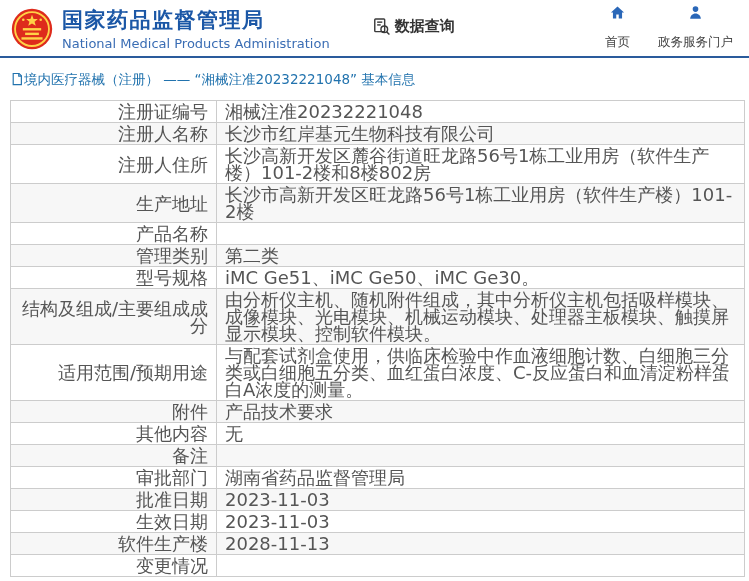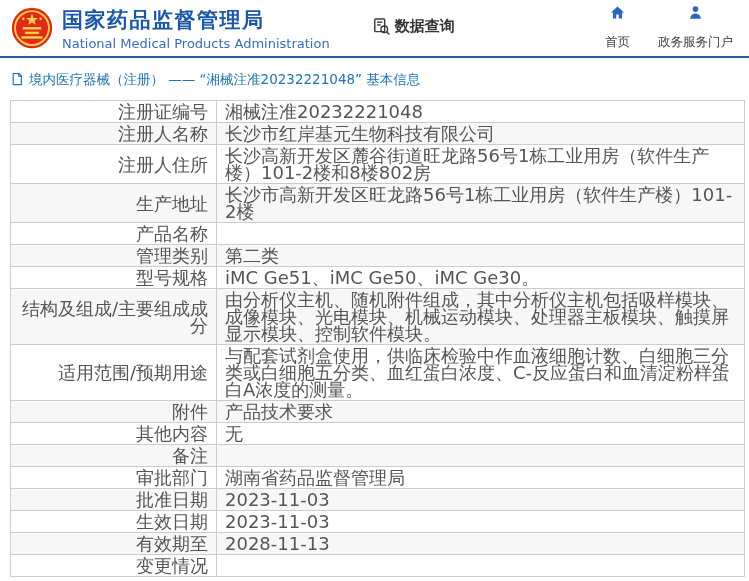--- a/index.html
+++ b/index.html
@@ -7,30 +7,30 @@
     --breadcrumb-blue:#2273ae; --link-blue:#3b8fdd; --nav-icon-blue:#2a67b8;
     --emblem-red:#de2b1c; --emblem-gold:#ffd246; --row-alt-bg:#f7f7f7;
     --border-gray:#cccccc; --text-gray:#555555;
   }
   *{box-sizing:border-box;margin:0;padding:0;}
   body{background:#fff;font-family:"DejaVu Sans","Liberation Sans",sans-serif;}
   .page{width:749px;height:581px;background:#fff;overflow:hidden;position:relative;}
 
   
   .header{display:flex;align-items:center;height:58px;padding:0 10px;border-bottom:2px solid var(--divider-blue);}
-  .brand{display:flex;align-items:flex-start;gap:8px;}
+  .brand{display:flex;align-items:flex-end;gap:8px;}
   .emblem{width:44px;height:44px;flex:0 0 auto;}
   .brand-cn{font-size:21px;font-weight:bold;color:var(--header-blue);letter-spacing:1.5px;}
   .brand-en{font-size:13px;color:var(--header-en-blue);margin-top:2px;}
   .data-query{display:flex;gap:4px;margin-left:42px;font-size:15px;font-weight:600;color:#333;cursor:pointer;}
   .nav{margin-left:auto;display:flex;gap:28px;padding-right:6px;}
   .nav-item{display:flex;flex-direction:column;align-items:center;gap:11px;font-size:12.5px;color:#444;cursor:pointer;}
 
   
-  .breadcrumb{display:flex;align-items:center;gap:5px;padding:13px 0 8px 10px;color:var(--breadcrumb-blue);font-size:13.5px;}
+  .breadcrumb{display:flex;align-items:center;padding:13px 0 8px 10px;color:var(--breadcrumb-blue);font-size:13.5px;}
 
   
   .info-table{margin:3px 4px 0 10px;border:1px solid var(--border-gray);border-bottom:none;font-size:18px;color:var(--text-gray);}
   .trow{display:flex;border-bottom:1px solid var(--border-gray);background:#fff;}
   .trow:nth-child(even){background:var(--row-alt-bg);}
   .tlabel{width:206px;flex:0 0 206px;text-align:right;padding:2px 8px 2px 4px;border-right:1px solid var(--border-gray);line-height:17px;display:flex;justify-content:flex-end;align-items:center;gap:3px;}
   .tvalue{flex:1;padding:2px 6px 2px 8px;line-height:17px;white-space:pre-line;word-break:break-all;min-height:21px;}
 </style>
 </head>
 <body>
@@ -155,21 +155,21 @@
       </div>
       <div class="trow">
         <div class="tlabel">批准日期</div>
         <div class="tvalue">2023-11-03</div>
       </div>
       <div class="trow">
         <div class="tlabel">生效日期</div>
         <div class="tvalue">2023-11-03</div>
       </div>
       <div class="trow">
-        <div class="tlabel">有效期至</div>
+        <div class="tlabel">软件生产楼</div>
         <div class="tvalue">2028-11-13</div>
       </div>
       <div class="trow">
         <div class="tlabel">变更情况</div>
       </div>
     </div>
 
 </div>
 
 </body></html>

